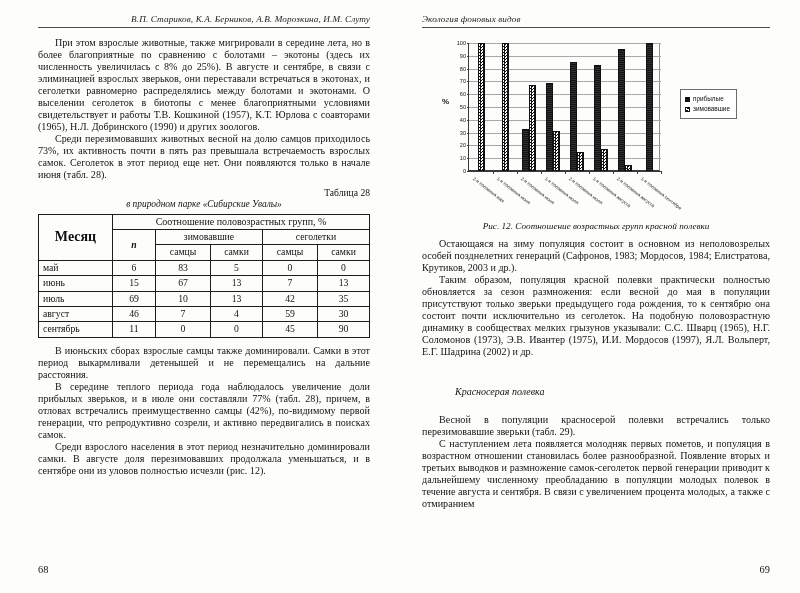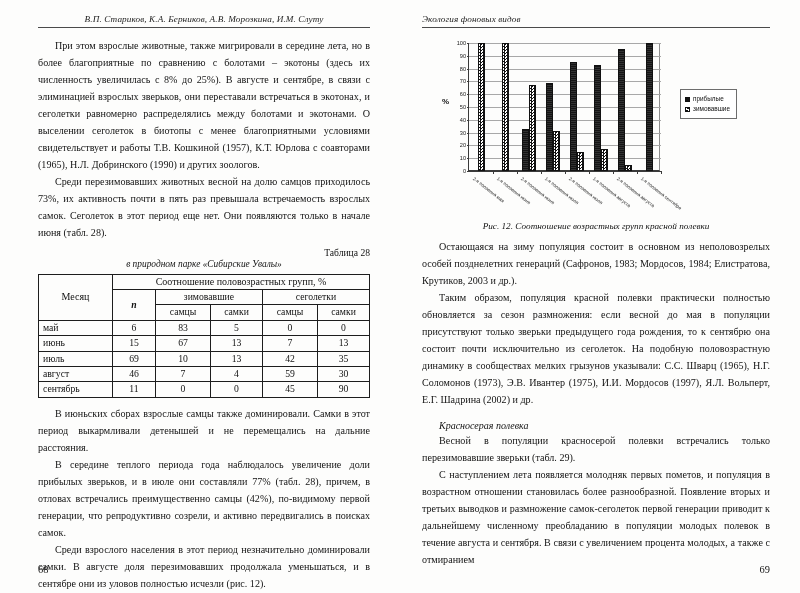--- a/index.html
+++ b/index.html
@@ -26,34 +26,34 @@
   .page.right{ padding:14px 30px 0 22px; }
 
   
   .runhead{
     font-style:italic;
     font-size:9.2px;
     letter-spacing:.1px;
     white-space:nowrap;
     color:#1c1c1c;
   }
-  .page.left .runhead{ text-align:center; }
+  .page.left .runhead{ text-align:right; }
   .page.right .runhead{ text-align:left; }
   .rule{
     border-bottom:1px solid #4a4a4a;
     margin-top:3px;
     margin-bottom:9px;
     height:0;
   }
 
   
   p.body{
     margin:0;
     font-size:10.1px;
-    line-height:17px;
+    line-height:12px;
     text-align:justify;
     text-indent:17px;
     text-justify:inter-word;
     hyphens:manual;
     color:#131313;
   }
 
   
   .tbl-num{
     text-align:right;
@@ -75,21 +75,21 @@
     color:#111;
   }
   table.demo th, table.demo td{
     border:1px solid #1d1d1d;
     padding:1px 2px;
     text-align:center;
     font-weight:normal;
     line-height:12.4px;
   }
   table.demo th.big{ font-weight:normal; font-size:10px; }
-  table.demo th.mes{ font-weight:normal; font-size:10px;margin-left:12px; }
+  table.demo th.mes{ font-weight:bold; font-size:14px;margin-left:12px; }
   table.demo td.month{ text-align:left; padding-left:4px; }
   table.demo td.n, table.demo th.n{ width:38px; }
   table.demo th.n{ font-style:italic; font-weight:bold; }
   table.demo col.c1{ width:74px; }
 
   
   .figwrap{ margin-top:9px; }
   .chart{
     position:relative;
     width:348px;
@@ -229,21 +229,21 @@
     text-align:center;
     font-style:italic;
     font-size:9.2px;
     line-height:11.4px;
     margin-top:2px;
   }
 
   .subhead{
     font-style:italic;
     font-size:10px;
-    margin:0;
+    margin:16px;
     text-indent:17px;
     line-height:13.05px;
   }
   .blankline{ height:11px; }
 
   .folio{
     position:absolute;
     bottom:18px;
     font-size:10.4px;
   }

